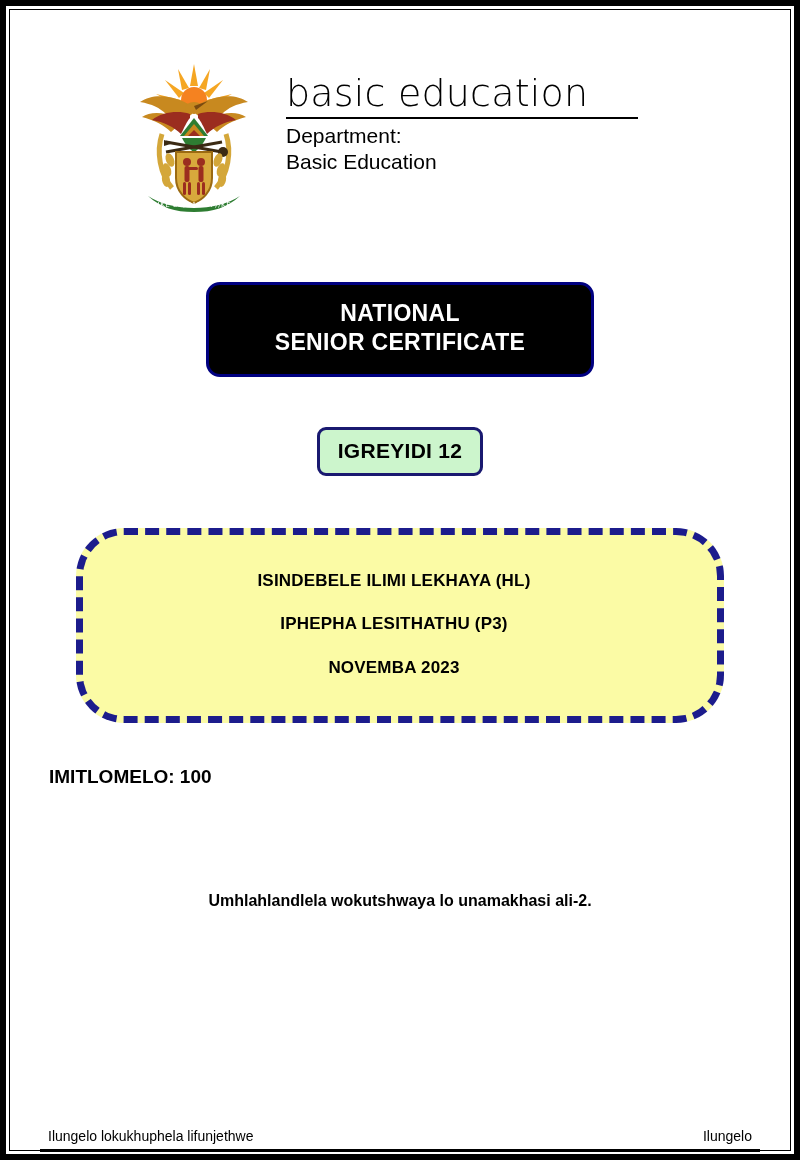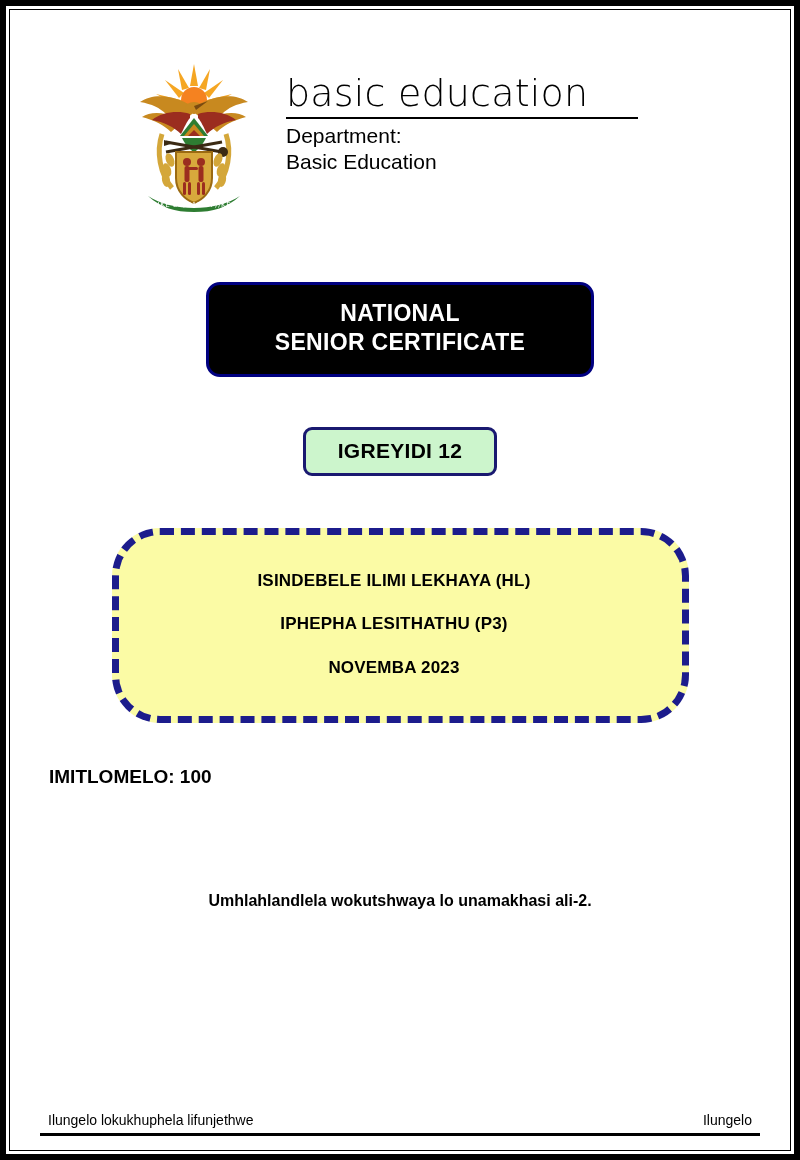--- a/index.html
+++ b/index.html
@@ -94,38 +94,38 @@
     color: #ffffff;
     font-weight: bold;
     font-size: 23px;
     line-height: 1.28;
     letter-spacing: 0.3px;
   }
 
   
   .grade-chip {
     box-sizing: border-box;
-    width: 194px;
+    width: 166px;
     margin: 50px auto 0 auto;
     background: #ccf5cc;
     border: 3px solid #191970;
     border-radius: 9px;
     padding: 9px 0 10px 0;
     text-align: center;
   }
   .grade-chip-label {
     font-weight: bold;
     font-size: 21px;
     letter-spacing: 0.3px;
   }
 
   
   .paper-box {
     box-sizing: border-box;
-    width: 577px;
+    width: 648px;
     margin: 52px auto 0 auto;
     background: #fbfba5;
     border: 7px dashed #1c1c8c;
     border-radius: 48px;
     padding: 24px 32px 26px 20px;
     text-align: center;
   }
   .paper-line {
     font-weight: bold;
     font-size: 17px;
@@ -148,21 +148,21 @@
     text-align: center;
     font-weight: bold;
     font-size: 16px;
   }
 
   
   .footer {
     position: absolute;
     left: 34px;
     right: 34px;
-    bottom: 18px;
+    bottom: 2px;
   }
   .footer-row {
     display: flex;
     justify-content: space-between;
     align-items: baseline;
     font-size: 14px;
     font-family: "Liberation Sans", sans-serif;
     padding: 0 8px 5px 8px;
   }
   .footer-rule {

